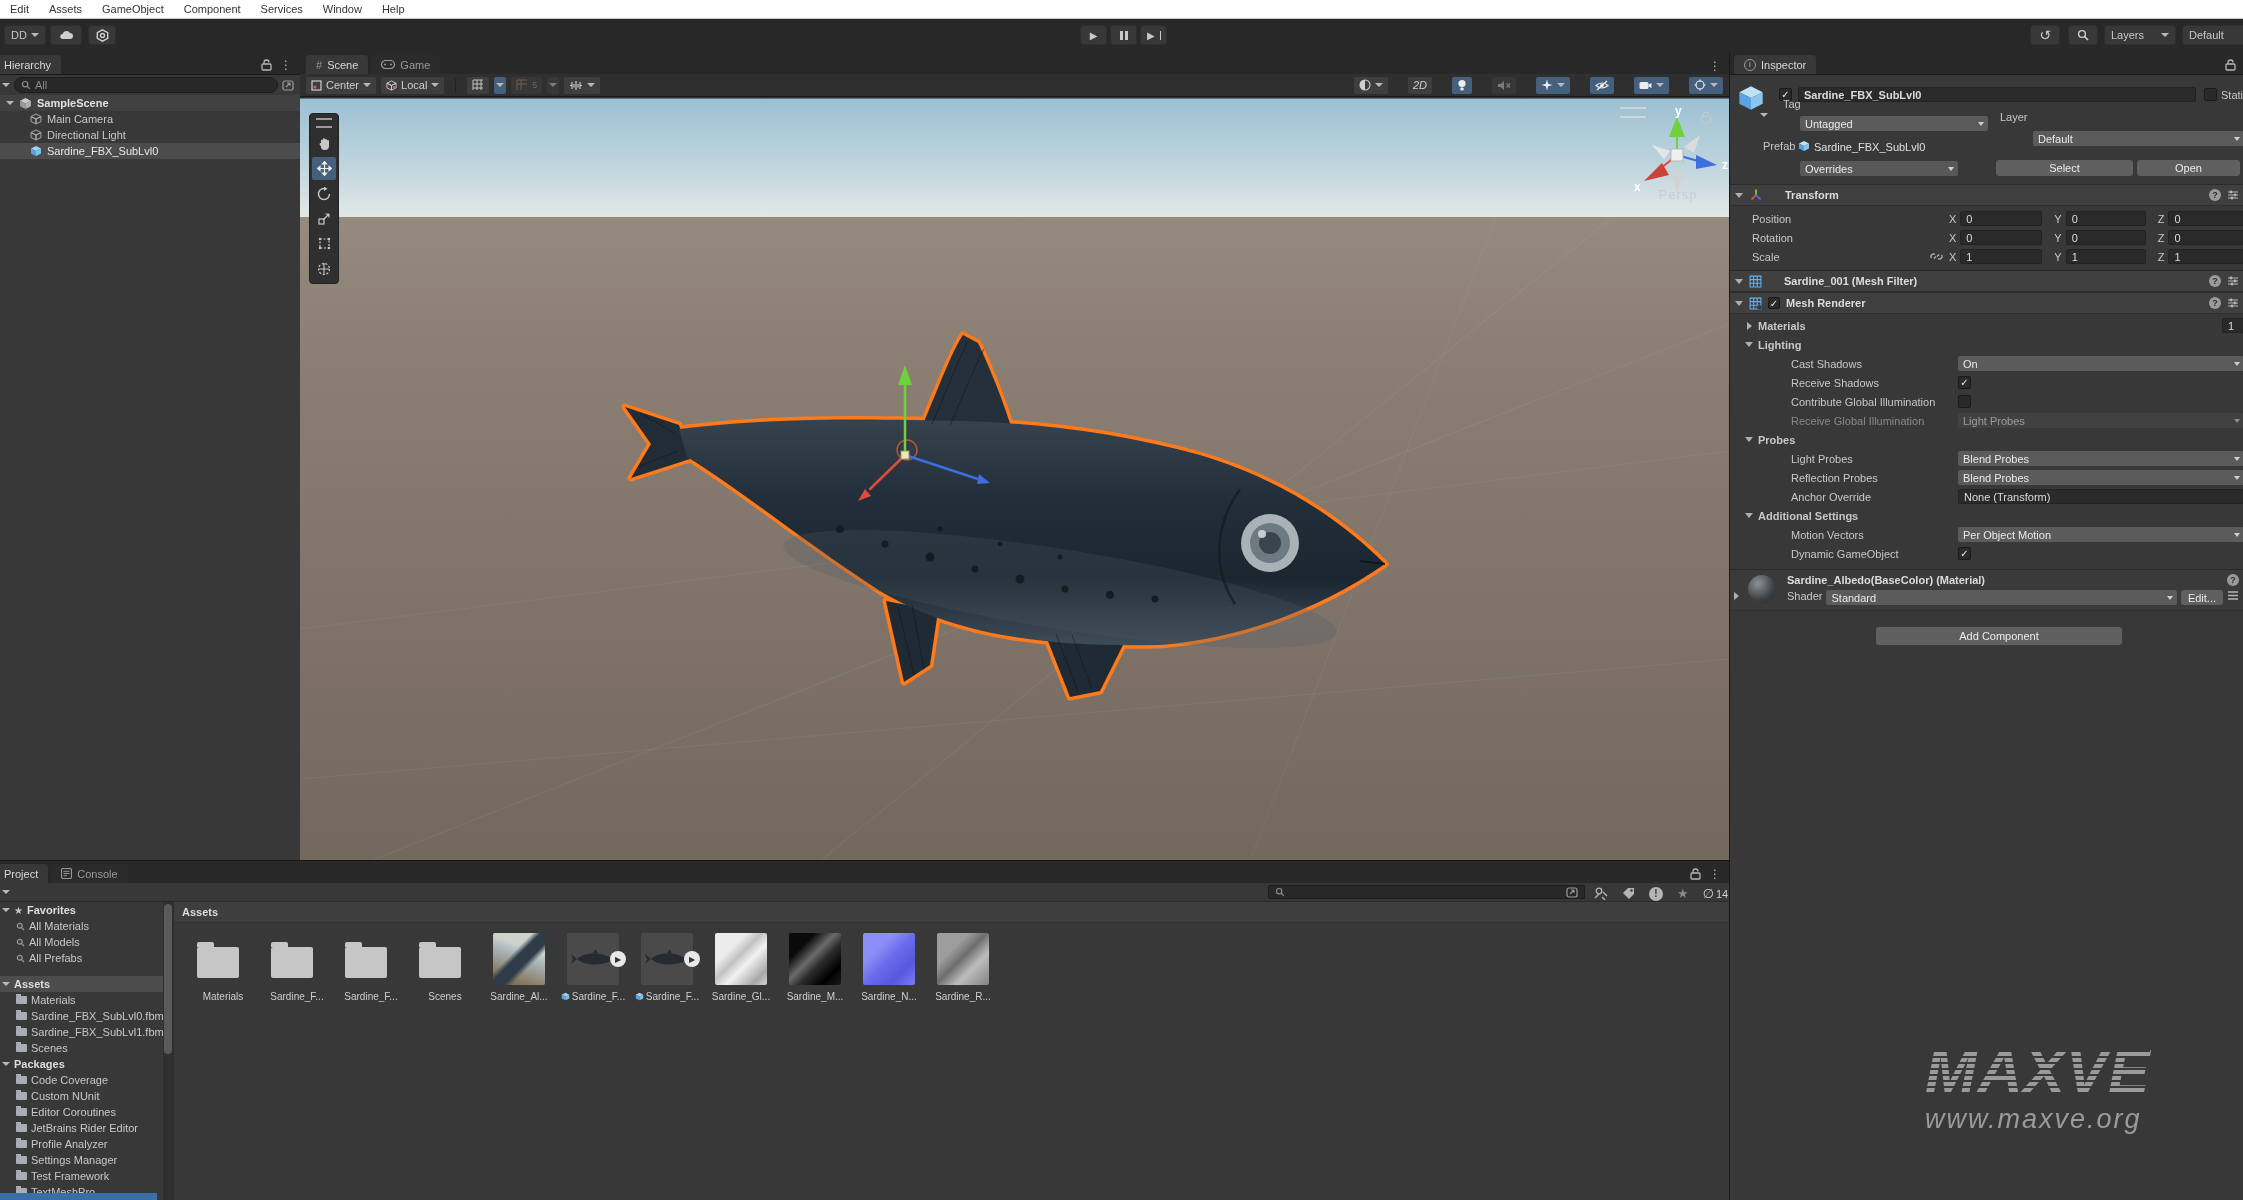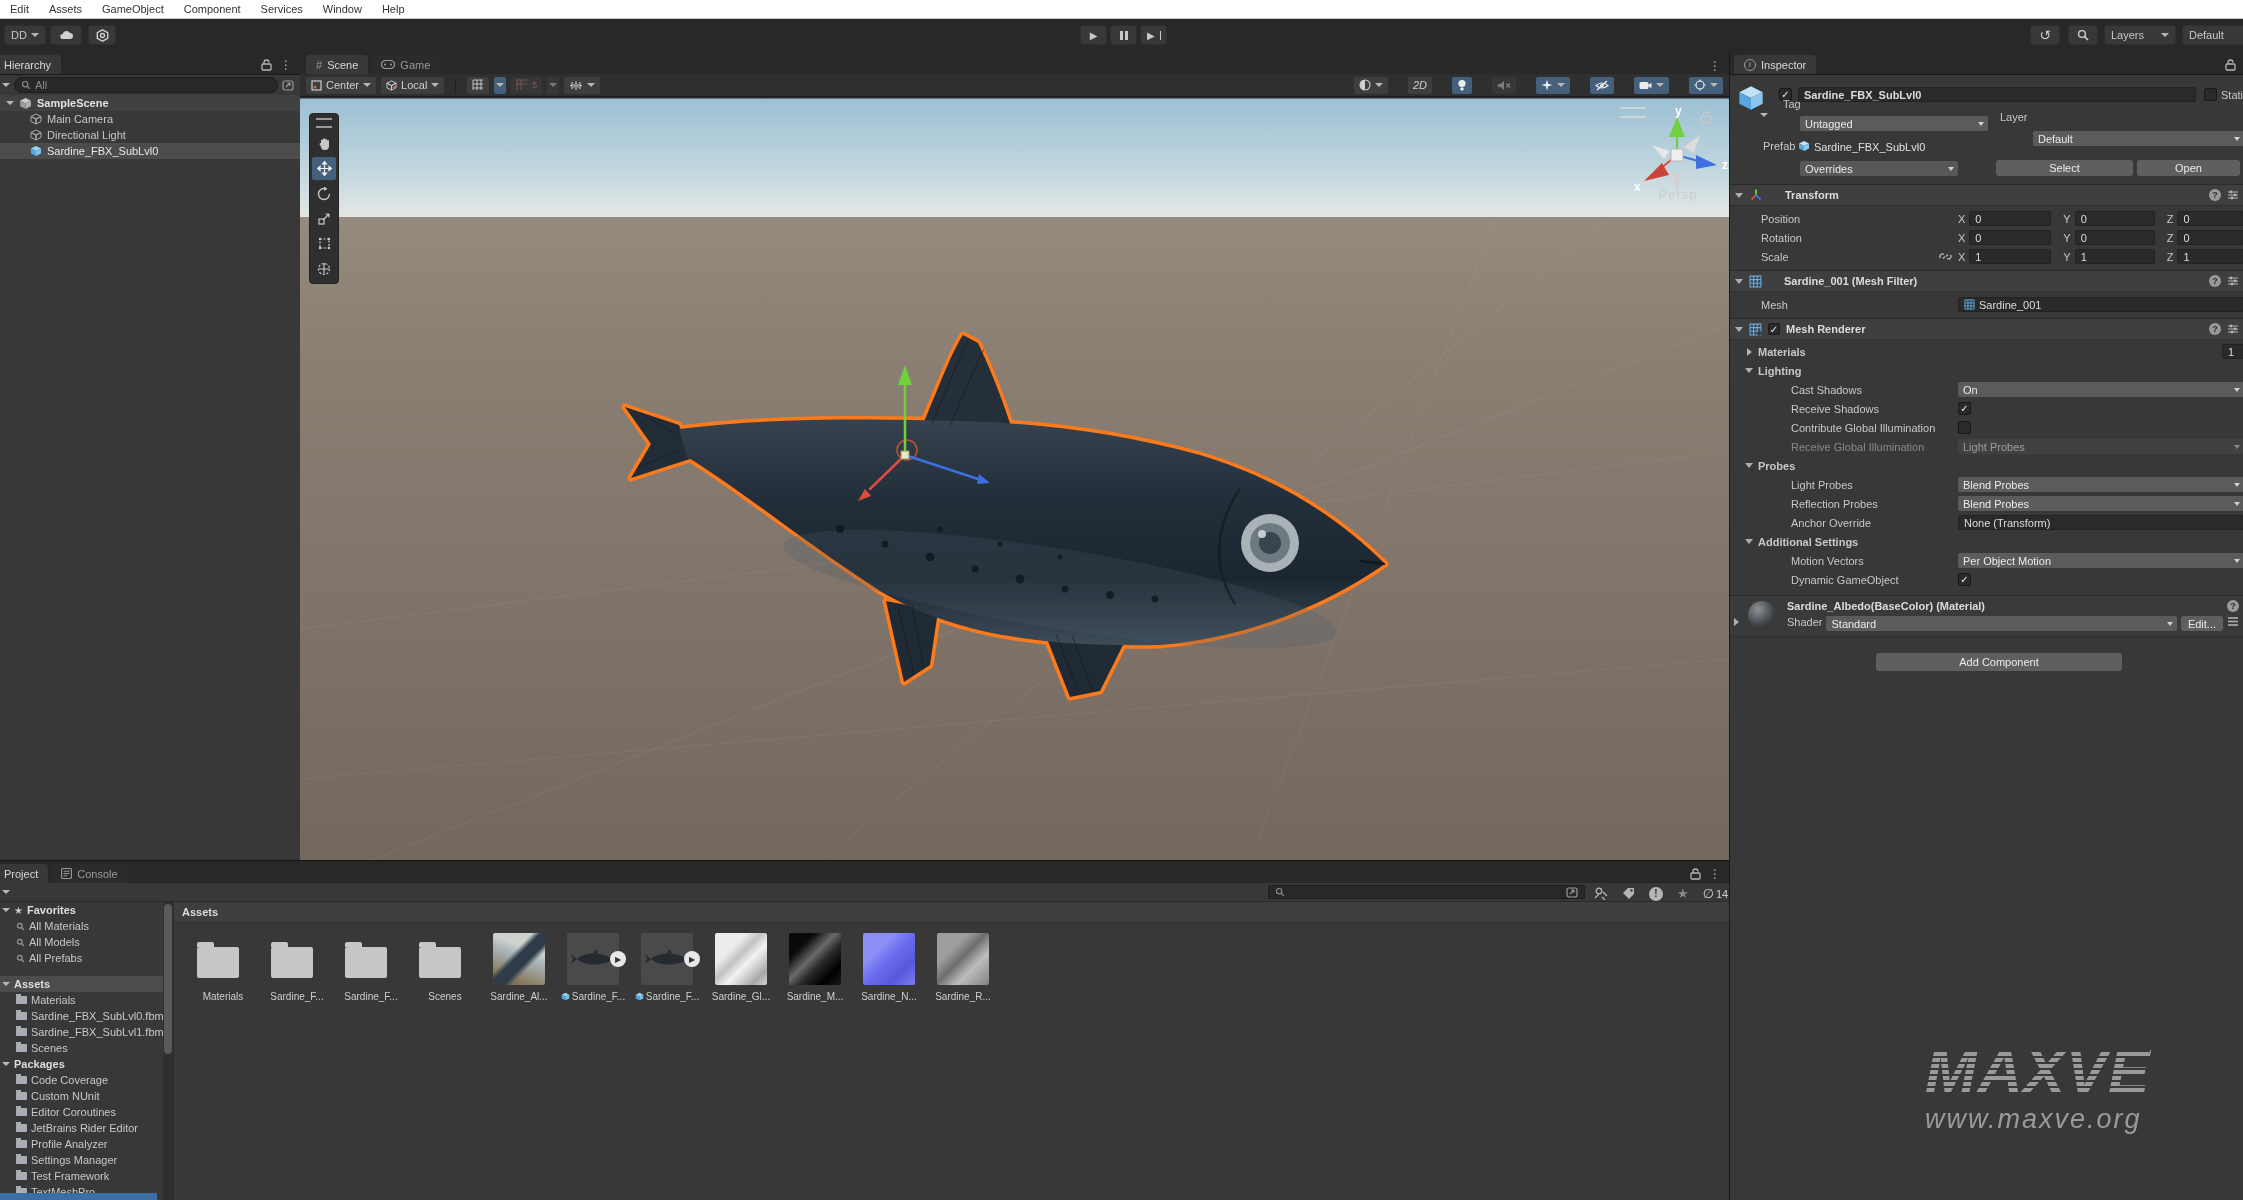--- a/index.html
+++ b/index.html
@@ -59,21 +59,21 @@
   .toolpal .handle{width:16px;height:6px;border-top:2px solid #9a9a9a;border-bottom:2px solid #9a9a9a;margin:2px 0 3px 0;}
   .tool{width:24px;height:23px;display:flex;align-items:center;justify-content:center;border-radius:2px;margin:1px 0;}
   .tool.on{background:#44607d;}
   .persp{position:absolute;left:1330px;top:88px;width:96px;text-align:center;color:#c6cbcf;
          font-size:13px;letter-spacing:1px;opacity:.85;}
   .vhandle{position:absolute;left:1320px;top:8px;width:26px;height:7px;border-top:2px solid #d6dadd;border-bottom:2px solid #d6dadd;opacity:.85;}
   
   .insp{position:absolute;left:1729px;top:52px;width:514px;height:1148px;background:#383838;
         border-left:1px solid #191919;overflow:hidden;}
   .irow{display:flex;align-items:center;height:19px;}
-  .ilabel{width:197px;padding-left:31px;flex:none;overflow:hidden;white-space:nowrap;color:#c8c8c8;}
+  .ilabel{width:197px;padding-left:22px;flex:none;overflow:hidden;white-space:nowrap;color:#c8c8c8;}
   .ilabel.sub{width:167px;padding-left:61px;}
   .ival{flex:1;display:flex;align-items:center;min-width:0;gap:6px;}
   .ival .dd{flex:1;}
   .chead{height:20px;background:#3f3f3f;border-top:1px solid #2a2a2a;border-bottom:1px solid #2f2f2f;
          display:flex;align-items:center;padding:0 5px;gap:6px;font-weight:bold;color:#dcdcdc;}
   .qicon{width:12px;height:12px;border-radius:50%;background:#9a9a9a;color:#2c2c2c;font-size:9px;
          display:flex;align-items:center;justify-content:center;font-weight:bold;flex:none;}
   .fo{width:0;height:0;border-left:4px solid transparent;border-right:4px solid transparent;
       border-top:5px solid #aeaeae;flex:none;}
   .axis{color:#c8c8c8;flex:none;}
@@ -652,33 +652,20 @@
         </svg>
       <span style="margin-left:16px;">Sardine_001 (Mesh Filter)</span>
       <span class="qicon" style="margin-left:auto;">?</span>
       <svg width="12" height="12" viewBox="0 0 12 12">
           <path d="M1 3 H11 M1 6 H11 M1 9 H11" stroke="#b5b5b5" stroke-width="1.2"></path>
           <circle cx="4" cy="3" r="1.4" fill="#b5b5b5"></circle>
           <circle cx="8" cy="6" r="1.4" fill="#b5b5b5"></circle>
           <circle cx="5" cy="9" r="1.4" fill="#b5b5b5"></circle>
         </svg>
     </div>
-    <div style="padding:3px 0 4px 0;">
-      <div class="irow">
-        <span class="ilabel">Mesh</span>
-        <div class="ival">
-            <div class="nf" style="flex:1;gap:4px;">
-          <svg width="11" height="11" viewBox="0 0 12 12">
-                <path d="M1 1 H11 V11 H1 Z M1 4.3 H11 M1 7.6 H11 M4.3 1 V11 M7.6 1 V11" stroke="#62b0e8" stroke-width="1" fill="none"></path>
-              </svg>
-          <span>Sardine_001</span>
-            </div>
-          </div>
-      </div>
-    </div>
 
     <div class="chead">
       <span class="fo"></span>
       <svg width="13" height="13" viewBox="0 0 12 12">
           <path d="M1 1 H11 V11 H1 Z M1 4.3 H11 M1 7.6 H11 M4.3 1 V11 M7.6 1 V11" stroke="#62b0e8" stroke-width="1" fill="none"></path>
           <circle cx="9.5" cy="9.5" r="2.2" fill="#2f3b45"></circle>
         </svg>
       <div class="cb" style="width:12px;height:12px;">
           <span>✓</span>
         </div>

